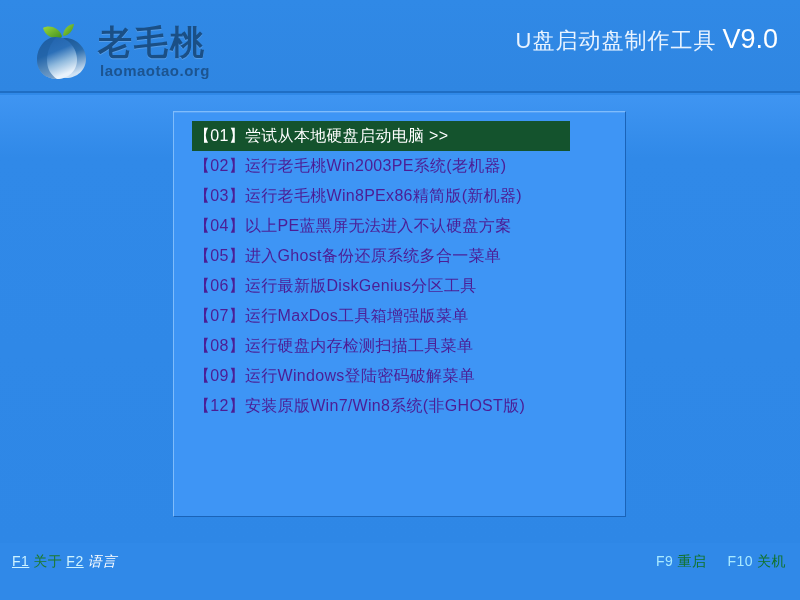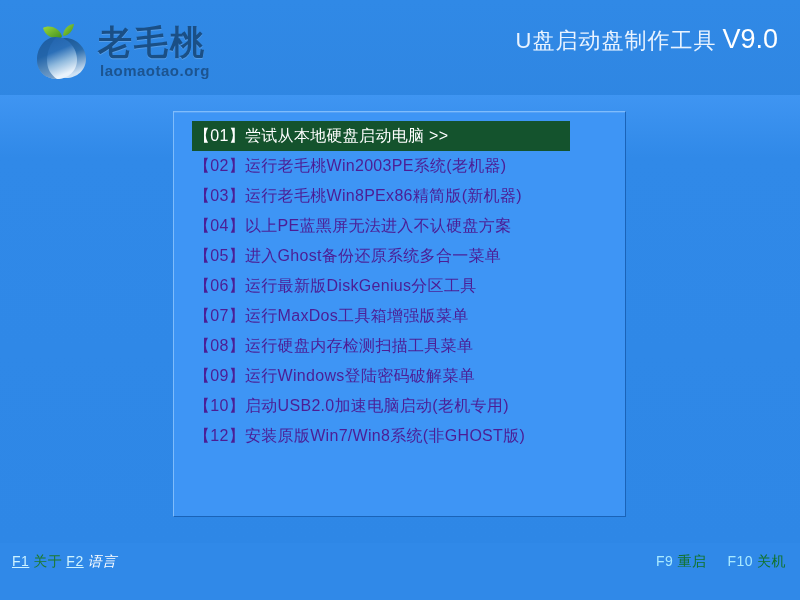--- a/index.html
+++ b/index.html
@@ -21,21 +21,21 @@
     height: 600px;
     background: #3089e8;
     overflow: hidden;
   }
 
   
   #header {
     position: absolute;
     left: 0; top: 0;
     width: 800px;
-    height: 111px;
+    height: 93px;
     background: linear-gradient(180deg, #3089e6 0%, #2f86e2 100%);
     border-bottom: 2px solid #1f6ec4;
     box-sizing: border-box;
   }
 
   
   #logo {
     position: absolute;
     left: 26px; top: 10px;
     width: 215px; height: 75px;
@@ -206,21 +206,20 @@
   <div id="menu-panel">
       <div class="menu-item selected"><span class="label">【01】尝试从本地硬盘启动电脑 &gt;&gt;</span></div>
       <div class="menu-item"><span class="label">【02】运行老毛桃Win2003PE系统(老机器)</span></div>
       <div class="menu-item"><span class="label">【03】运行老毛桃Win8PEx86精简版(新机器)</span></div>
       <div class="menu-item"><span class="label">【04】以上PE蓝黑屏无法进入不认硬盘方案</span></div>
       <div class="menu-item"><span class="label">【05】进入Ghost备份还原系统多合一菜单</span></div>
       <div class="menu-item"><span class="label">【06】运行最新版DiskGenius分区工具</span></div>
       <div class="menu-item"><span class="label">【07】运行MaxDos工具箱增强版菜单</span></div>
       <div class="menu-item"><span class="label">【08】运行硬盘内存检测扫描工具菜单</span></div>
       <div class="menu-item"><span class="label">【09】运行Windows登陆密码破解菜单</span></div>
-      <div class="menu-item"><span class="label">【10】启动USB2.0加速电脑启动(老机专用)</span></div>
       <div class="menu-item"><span class="label">【12】安装原版Win7/Win8系统(非GHOST版)</span></div>
     </div>
 
   <div id="footer">
     <div id="footer-left" class="fkey-group">
       <span class="fkey">F1</span><span class="faction-green">关于</span><span class="fkey">F2</span><span class="faction-lime last">语言</span>
     </div>
     <div id="footer-right" class="fkey-group">
       <span class="fkey-cyan">F9</span><span class="faction-green2">重启</span><span class="fkey-cyan">F10</span><span class="faction-green2 last">关机</span>
     </div>

